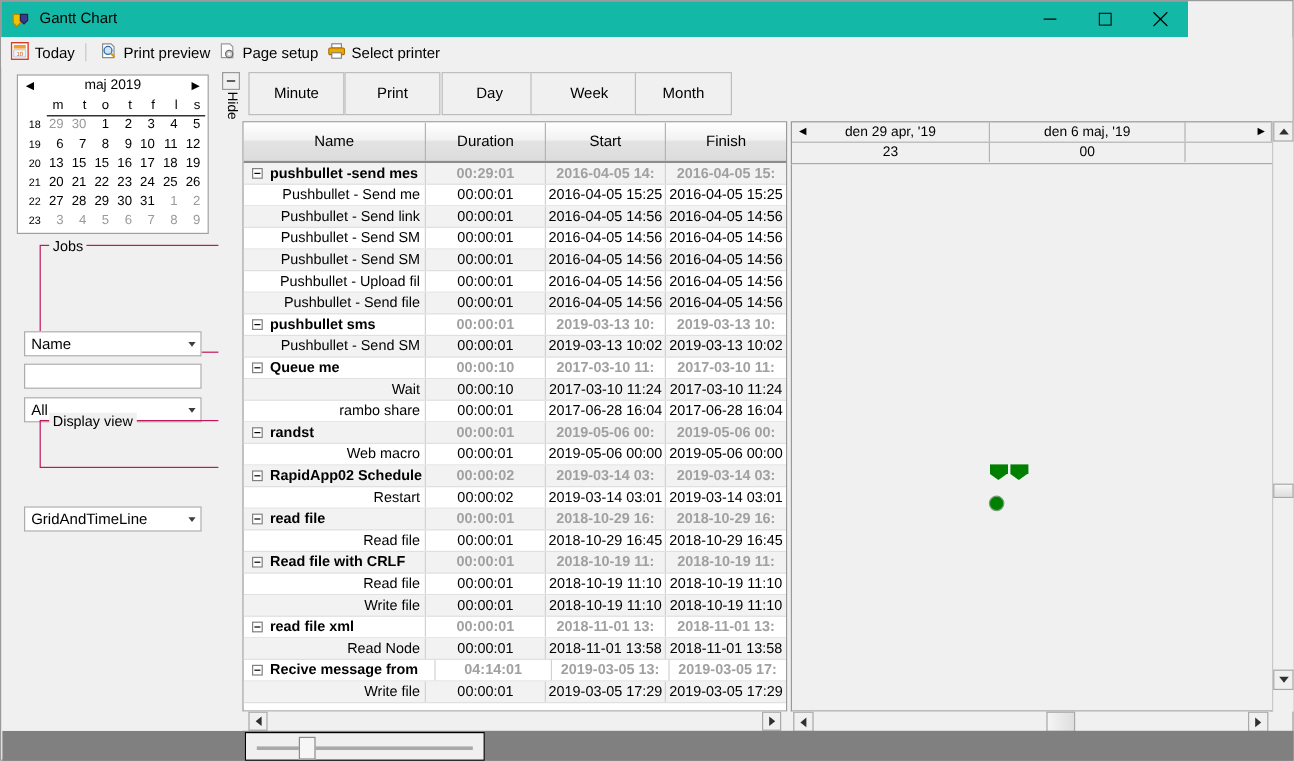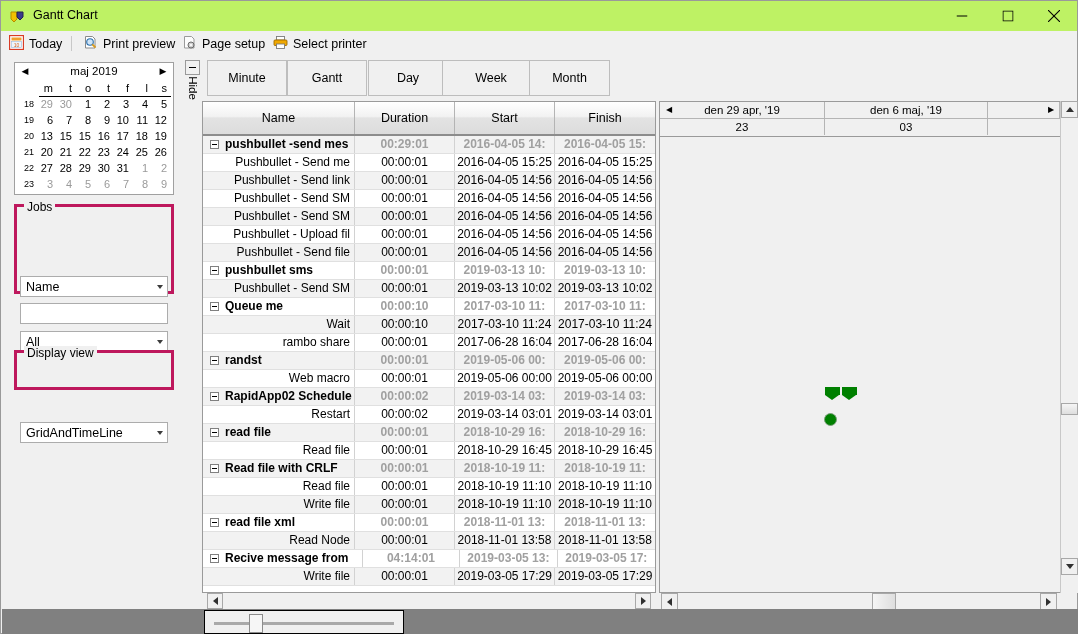--- a/index.html
+++ b/index.html
@@ -5,21 +5,21 @@
   html,body{margin:0;padding:0;}
   body{
     width:1078px;height:634px;overflow:hidden;
     font-family:"Liberation Sans","DejaVu Sans",sans-serif;
     font-size:12px;color:#000;background:#f0f0f0;
     -webkit-font-smoothing:none;
   }
   .win{position:relative;width:1078px;height:634px;background:#f0f0f0;border:1px solid #9a9a9a;box-sizing:border-box;}
 
   
-  .titlebar{position:absolute;left:0;top:0;width:1076px;height:30px;background:#bef264;}
+  .titlebar{position:absolute;left:0;top:0;width:968px;height:30px;background:#14b8a6;padding-left:21px;}
   .title-ico{position:absolute;left:8px;top:7px;width:17px;height:17px;}
   .title-text{position:absolute;left:32px;top:7px;font-size:12.5px;color:#000;}
   .wbtn{position:absolute;top:0;width:46px;height:30px;cursor:default;}
   .wbtn svg{position:absolute;left:50%;top:50%;transform:translate(-50%,-50%);}
   .wbtn-min{right:92px;} .wbtn-max{right:46px;} .wbtn-close{right:0px;}
 
   
   .toolbar{position:absolute;left:0;top:30px;width:1076px;height:25px;background:#f0f0f0;}
   .tb-item{position:absolute;top:0;height:25px;display:flex;align-items:center;gap:5px;padding:0 4px;cursor:default;}
   .tb-label{font-size:12.5px;color:#000;}
@@ -35,21 +35,21 @@
   .cal-arrow.l{left:2px;} .cal-arrow.r{right:2px;}
   .cal-grid{position:absolute;left:0;top:17px;width:158px;}
   .cal-row{display:flex;height:16px;}
   .cal-wk{width:22px;text-align:right;padding-right:3px;font-size:9px;color:#000;line-height:16px;box-sizing:border-box;}
   .cal-cell{width:19px;text-align:right;padding-right:3px;font-size:11px;line-height:16px;box-sizing:border-box;}
   .cal-dow{font-size:11px;}
   .cal-rule{position:absolute;left:24px;top:33px;width:132px;height:1px;background:#000;}
   .dim{color:#9a9a9a;}
 
   
-  .gbox{position:absolute;border:3px solid #be185d;box-sizing:border-box;}
+  .gbox{position:absolute;border:1px solid #be185d;box-sizing:border-box;margin-left:19px;}
   .gbox-title{position:absolute;top:-7px;left:7px;background:#f0f0f0;padding:0 3px;font-size:12px;color:#000;}
   .combo{position:absolute;background:#fff;border:1px solid #acacac;box-sizing:border-box;height:21px;}
   .combo .cv{position:absolute;left:5px;top:3px;font-size:12.5px;color:#000;}
   .combo .arw{position:absolute;right:4px;top:8px;width:0;height:0;border-left:3.5px solid transparent;border-right:3.5px solid transparent;border-top:4px solid #3c3c3c;}
   .txtin{position:absolute;background:#fff;border:1px solid #acacac;box-sizing:border-box;height:21px;}
   .btn{position:absolute;background:#f0f0f0;border:1px solid #c4c4c4;box-sizing:border-box;display:flex;align-items:center;justify-content:center;cursor:default;}
   .btn-txt{font-size:12.5px;}
 
   
   .hidebar{position:absolute;left:181px;top:55px;width:20px;height:545px;background:#f0f0f0;}
@@ -298,21 +298,21 @@
     </div>
   </div>
 
   <div class="hidebar">
     <div class="hide-btn"></div>
     <div class="hide-txt">Hide</div>
   </div>
 
   <div class="periodbar">
     <div class="pbtn" style="left:5px;width:80px;">Minute</div>
-    <div class="pbtn" style="left:85px;width:80px;">Gantt</div>
+    <div class="pbtn" style="left:85px;width:80px;">Print</div>
     <div class="pbtn" style="left:166px;width:80px;">Day</div>
     <div class="pbtn" style="left:240px;width:98px;">Week</div>
     <div class="pbtn" style="left:327px;width:81px;">Month</div>
   </div>
 
   <div class="gridwrap">
     <div class="ghead">
       <div class="gh" style="width:152px;">Name</div>
       <div class="gh" style="width:100px;">Duration</div>
       <div class="gh" style="width:100px;">Start</div>
@@ -544,21 +544,21 @@
     <div class="tlhead">
       <div class="tlh-top">
         <span class="tlh-nav" style="left:2px;">◀</span>
         <span class="tlh-cell" style="left:0px;width:165px;">den 29 apr, '19</span>
         <span class="tlh-cell" style="left:165px;width:163px;">den 6 maj, '19</span>
         <span class="tlh-cell" style="left:328px;width:72px;"></span>
         <span class="tlh-nav" style="right:2px;">▶</span>
       </div>
       <div class="tlh-bot">
         <span class="tlh-cell" style="left:0px;width:165px;">23</span>
-        <span class="tlh-cell" style="left:165px;width:163px;">03</span>
+        <span class="tlh-cell" style="left:165px;width:163px;">00</span>
         <span class="tlh-cell" style="left:328px;width:72px;text-align:left;padding-left:72px;">0</span>
       </div>
     </div>
     <div class="tlbody">
       <div class="gt-sum" style="left:165px;top:250px;"></div>
       <div class="gt-sum" style="left:182px;top:250px;"></div>
       <div class="gt-dot" style="left:164px;top:276px;"></div>
     </div>
   </div>
 

